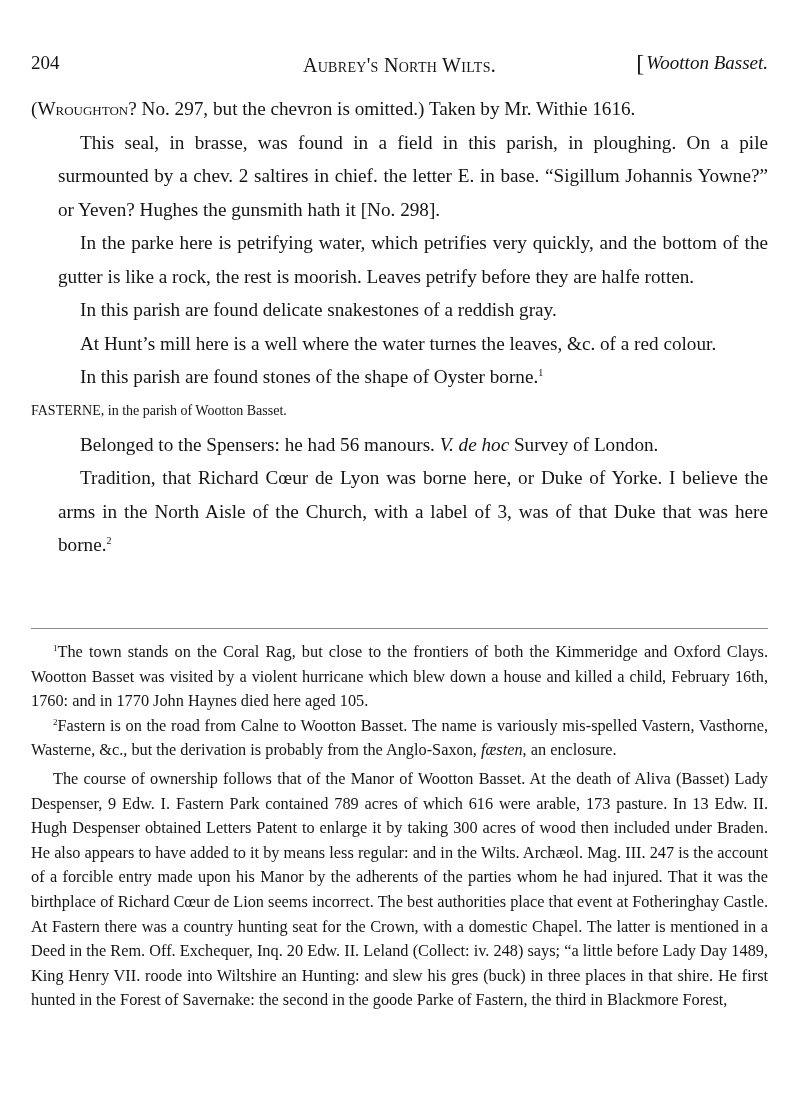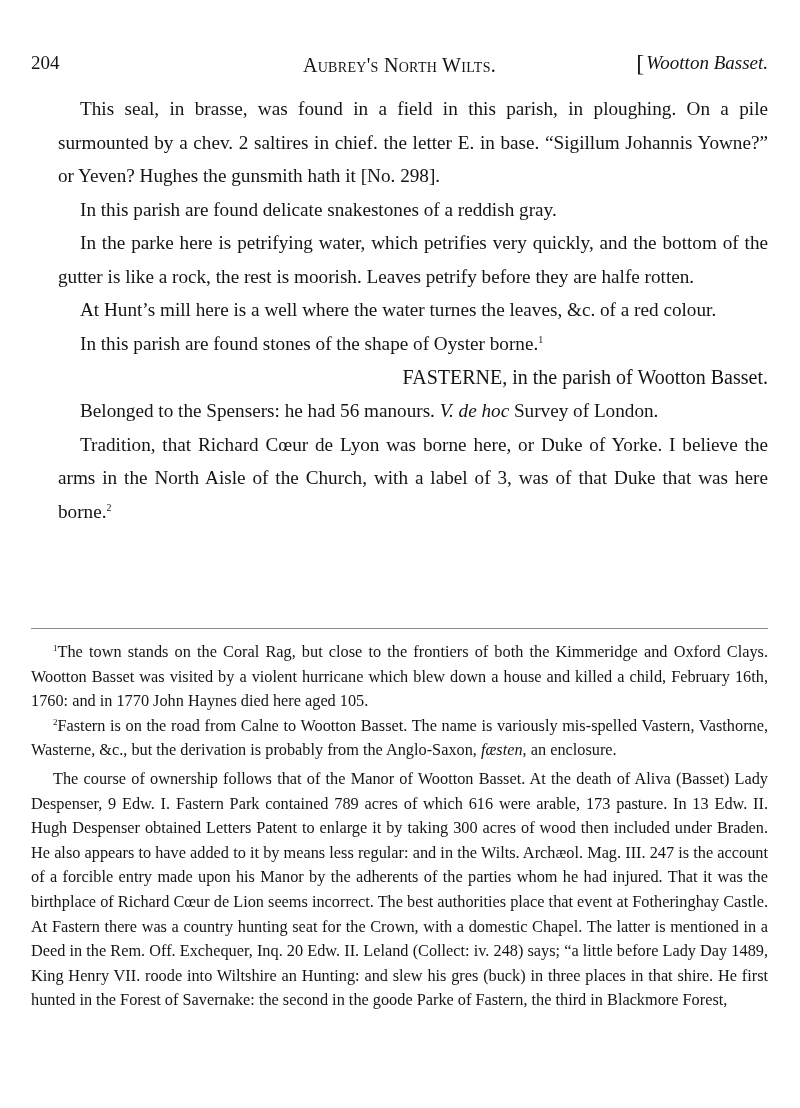--- a/index.html
+++ b/index.html
@@ -11,44 +11,45 @@
     .header { position: absolute; top: 52px; left: 0; width: 737px; height: 26px; font-size: 19px; }
     .hdr-num { position: absolute; left: 0; top: 0; }
     .hdr-title { position: absolute; left: 0; right: 0; text-align: center; top: 2px; font-size: 20px; font-variant: small-caps; letter-spacing: 0.3px; }
     .hdr-place { position: absolute; right: 0; top: 0; font-style: italic; text-align: right; }
     .hdr-place .br { font-style: normal; font-size: 24px; line-height: 0; position: relative; top: 2px; margin-right: 2px; }
     .body-text { position: absolute; top: 92px; left: 0; width: 737px; font-size: 19.2px; line-height: 33.5px; text-align: justify; }
     .body-text p { margin: 0; }
     .body-text p.ind { text-indent: 22px; margin-left: 27px; }
     .sc { font-variant: small-caps; }
     sup { font-size: 10px; vertical-align: 7px; line-height: 0; }
-    .sec-head { text-align: right; font-size: 20px; margin: 4px 0 0 0; line-height: 34px; }
+    .sec-head { text-align: left; font-size: 14px; margin: 4px 0 0 0; line-height: 34px; }
     .rule { position: absolute; top: 628px; left: 0; width: 737px; height: 0; border-top: 1px solid #8a8a8a; }
     .notes { position: absolute; top: 640px; left: 0; width: 737px; font-size: 16.3px; line-height: 24.6px; text-align: justify; }
     .notes p { margin: 0; }
     .notes p.ind { text-indent: 22px; }
     .notes p.gap { }
     .notes sup { font-size: 9px; vertical-align: 6px; }
     .it { font-style: italic; }
   </style>
 </head>
 <body>
 
 <div class="page">
 
   <div class="header">
     <span class="hdr-num">204</span>
     <span class="hdr-title">Aubrey's North Wilts.</span>
     <span class="hdr-place"><span class="br">[</span><span>Wootton Basset.</span></span>
   </div>
 
   <div class="body-text">
+    <p><span>(</span><span class="sc">Wroughton</span><span>? No. 297, but the chevron is omitted.)  Taken by Mr. Withie 1616.</span></p>
     <p class="ind">This seal, in brasse, was found in a field in this parish, in ploughing.  On a pile surmounted by a chev. 2 saltires in chief. the letter E. in base.  “Sigillum Johannis Yowne?” or Yeven? Hughes the gunsmith hath it [No. 298].</p>
+    <p class="ind">In the parke here is petrifying water, which petrifies very quickly, and the bottom of the gutter is like a rock, the rest is moorish.  Leaves petrify before they are halfe rotten.</p>
     <p class="ind">In this parish are found delicate snakestones of a reddish gray.</p>
-    <p class="ind">In the parke here is petrifying water, which petrifies very quickly, and the bottom of the gutter is like a rock, the rest is moorish.  Leaves petrify before they are halfe rotten.</p>
     <p class="ind">At Hunt’s mill here is a well where the water turnes the leaves, &amp;c. of a red colour.</p>
     <p class="ind"><span>In this parish are found stones of the shape of Oyster borne.</span><sup>1</sup></p>
     <p class="sec-head">FASTERNE, in the parish of Wootton Basset.</p>
     <p class="ind"><span>Belonged to the Spensers:  he had 56 manours.  </span><span class="it">V. de hoc</span><span> Survey of London.</span></p>
     <p class="ind"><span>Tradition, that Richard Cœur de Lyon was borne here, or Duke of Yorke.  I believe the arms in the North Aisle of the Church, with a label of 3, was of that Duke that was here borne.</span><sup>2</sup></p>
   </div>
 
   <div class="rule"></div>
 
   <div class="notes">

